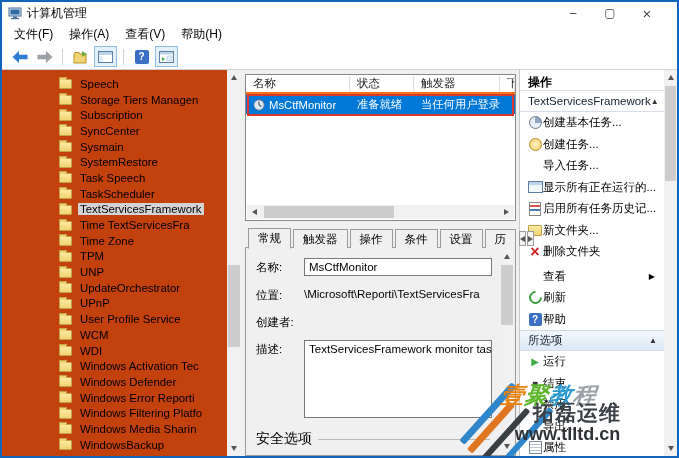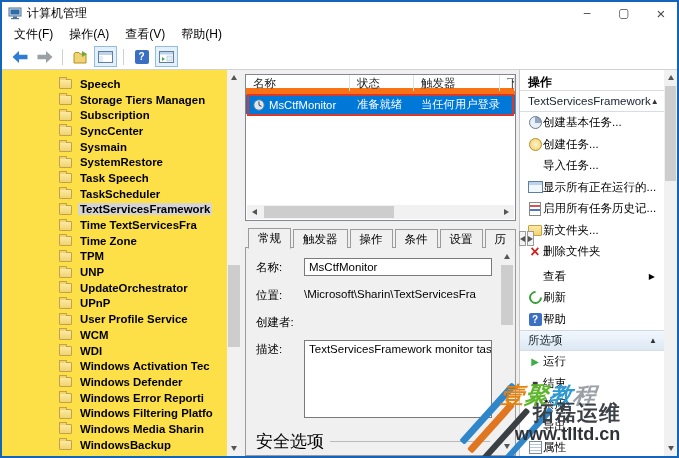--- a/index.html
+++ b/index.html
@@ -1,40 +1,40 @@
 <!DOCTYPE html>
 <html><head>
 <meta charset="utf-8">
 <style>
   * { margin:0; padding:0; box-sizing:border-box; }
   html,body { width:679px; height:458px; font-family:"Liberation Sans","DejaVu Sans",sans-serif; background:#fff; overflow:hidden; }
   .win { width:679px; height:458px; border:2px solid #1265b8; background:#fff; position:relative; display:flex; flex-direction:column; overflow:hidden; }
 
   
-  .titlebar { height:22px; display:flex; align-items:center; padding:0 0 0 6px; gap:5px; font-size:12px; background:#fff; flex:none; }
+  .titlebar { height:22px; display:flex; align-items:center; padding:0 14px 0 6px; gap:5px; font-size:12px; background:#fff; flex:none; }
   .titlebar .title { color:#000; }
   .titlebar .spacer { flex:1; }
   .wctl { width:32px; height:22px; display:flex; align-items:center; justify-content:center; color:#444; font-size:12px; }
   .wctl.close { font-size:15px; }
 
   
   .menubar { height:20px; display:flex; align-items:center; padding-left:4px; font-size:12px; flex:none; }
   .menu-item { padding:0 8px; }
 
   
   .toolbar { height:26px; display:flex; align-items:center; padding-left:6px; gap:2px; border-bottom:1px solid #d2d2d2; flex:none; }
   .tbtn { width:23px; height:21px; display:flex; align-items:center; justify-content:center; border:1px solid transparent; }
   .tbtn.sel { background:#e4f0fb; border:1px solid #8fbde6; }
   .tsep { width:1px; height:16px; background:#d0d0d0; margin:0 4px; }
   .helpbox { width:14px; height:14px; background:#3b6fc4; color:#fff; font-size:10px; font-weight:bold; display:flex; align-items:center; justify-content:center; border-radius:2px; }
 
   .content { flex:1; display:flex; background:#f0f0f0; overflow:hidden; }
 
   
-  .tree-panel { width:239px; background:#fde047; position:relative; flex:none; overflow:hidden;font-weight:bold; }
+  .tree-panel { width:239px; background:#c2410c; position:relative; flex:none; overflow:hidden; }
   .tree-items { padding:6px 14px 0 57px; }
   .titem { display:flex; align-items:center; gap:6px; height:15.7px; font-size:11.4px; white-space:nowrap; }
   .titem.sel .tlabel { background:#d4d4d4; }
   .tlabel { padding:0 2px; overflow:hidden; }
   .folder { width:13px; height:10px; background:linear-gradient(#fdeepa0,#f3d878); background:linear-gradient(#fce9a2,#f0d372); border:1px solid #c3a149; border-radius:1px; position:relative; flex:none; margin-top:1px; }
   .folder::before { content:""; position:absolute; top:-3px; left:-1px; width:6px; height:2px; background:#f0d372; border:1px solid #c3a149; border-bottom:none; border-radius:1px 1px 0 0; }
 
   
   .vscroll { position:absolute; top:0; bottom:0; width:14px; background:#f1f1f1; }
   .tree-panel .vscroll { right:0; }
@@ -42,21 +42,21 @@
   .sb-up { top:0; } .sb-down { bottom:0; }
   .tri-up { width:0; height:0; border-left:3.5px solid transparent; border-right:3.5px solid transparent; border-bottom:5px solid #555; }
   .tri-down { width:0; height:0; border-left:3.5px solid transparent; border-right:3.5px solid transparent; border-top:5px solid #555; }
   .tri-left { width:0; height:0; border-top:3.5px solid transparent; border-bottom:3.5px solid transparent; border-right:5px solid #555; }
   .tri-right { width:0; height:0; border-top:3.5px solid transparent; border-bottom:3.5px solid transparent; border-left:5px solid #555; }
   .sb-thumb { position:absolute; left:1px; width:12px; background:#cdcdcd; }
 
   
   .middle { width:271px; flex:none; margin-left:4px; padding-top:4px; display:flex; flex-direction:column; }
   .task-list { height:147px; border:1px solid #828790; background:#fff; position:relative; flex:none; }
-  .lheader { display:grid; grid-template-columns:104px 64px 86px 1fr; height:20px; font-size:11.5px; color:#222; align-items:center; border-bottom:7px solid #f97316; }
+  .lheader { display:grid; grid-template-columns:104px 64px 86px 1fr; height:20px; font-size:11.5px; color:#222; align-items:center; border-bottom:3px solid #f97316; }
   .lheader > div { padding-left:7px; border-right:1px solid #e0e0e0; height:16px; display:flex; align-items:center; overflow:hidden; white-space:nowrap; }
   .lrow { display:grid; grid-template-columns:104px 64px 86px 1fr; height:19px; background:#0078d7; color:#fff; font-size:11.3px; align-items:center; white-space:nowrap; }
   .lrow > div { padding-left:7px; overflow:hidden; display:flex; align-items:center; gap:4px; }
   .red-box { position:absolute; left:1px; right:1px; top:19px; height:22px; border:2px solid #d8392c; z-index:5; pointer-events:none; }
   .hscroll { position:absolute; left:1px; right:1px; bottom:1px; height:14px; background:#f1f1f1; }
   .hs-btn { position:absolute; top:0; width:15px; height:14px; display:flex; align-items:center; justify-content:center; }
   .hs-left { left:0; } .hs-right { right:0; }
   .hs-thumb { position:absolute; top:1px; left:17px; width:130px; height:12px; background:#cdcdcd; }
 
   
@@ -65,21 +65,21 @@
   .tab { height:19px; padding:0 9px; font-size:11.5px; background:#f0f0f0; border:1px solid #9b9b9b; border-bottom:none; margin-right:2px; display:flex; align-items:center; white-space:nowrap; }
   .tab.active { background:#f0f0f0; height:21px; border-bottom:1px solid #f0f0f0; margin-bottom:-1px; font-weight:normal;text-align:right; }
   .tab-spin { width:14px; height:15px; border:1px solid #9b9b9b; background:#f3f3f3; display:flex; align-items:center; justify-content:center; margin:0 0 2px 1px; }
   .tab-content { position:absolute; top:20px; left:0; right:0; bottom:0; border:1px solid #9b9b9b; background:#f0f0f0; overflow:hidden; padding-right:15px; }
   .frow { display:flex; margin:10px 0 0 10px; font-size:11.5px; align-items:flex-start; }
   .flabel { width:48px; flex:none; padding-top:2px; }
   .fbox { border:1px solid #7a7a7a; background:#fff; min-height:18px; width:188px; padding:2px 4px; font-size:11.5px; overflow:hidden; white-space:nowrap; }
   .fplain { padding-top:2px; white-space:nowrap; overflow:hidden; width:190px; }
   .fbox.desc { height:78px; }
   .props .vscroll { right:1px; top:1px; bottom:1px; background:#f1f1f1; }
-  .sec-group { margin:12px 10px 0; font-size:17px; display:flex; align-items:center; }
+  .sec-group { margin:12px 10px 0; font-size:14px; display:flex; align-items:center; }
   .sec-line { flex:1; height:1px; background:#b9b9b9; margin-left:6px; }
   .cutline { margin:9px 0 0 10px; font-size:11.5px; white-space:nowrap; }
 
   
   .actions { flex:1; margin-left:3px; background:#fff; border-left:1px solid #c8c8c8; position:relative; overflow:hidden; }
   .actions-title { height:21px; font-weight:bold; font-size:12px; padding:4px 8px 0; border-bottom:1px solid #dcdcdc; }
   .actions-body { position:absolute; top:21px; left:0; right:13px; bottom:0; overflow:hidden; }
   .sec-header { display:flex; justify-content:space-between; align-items:center; height:21px; padding:0 7px 0 8px; font-size:11.5px; color:#16222e; border-bottom:1px solid #d5dde6; }
   .sec-header.blue { background:linear-gradient(#f2f7fc,#dce8f4); border-top:1px solid #cdd9e6; }
   .collapse { font-size:8px; color:#333; }
@@ -342,21 +342,21 @@
               <div class="tri-right"></div>
             </div>
         </div>
         <div class="tab-content">
           <div class="frow">
             <span class="flabel">名称:</span>
             <span class="fbox">MsCtfMonitor</span>
           </div>
           <div class="frow">
             <span class="flabel">位置:</span>
-            <span class="fplain">\Microsoft\Sharin\TextServicesFra</span>
+            <span class="fplain">\Microsoft\Reporti\TextServicesFra</span>
           </div>
           <div class="frow">
             <span class="flabel">创建者:</span>
             <span class="fplain"></span>
           </div>
           <div class="frow">
             <span class="flabel">描述:</span>
             <span class="fbox desc">TextServicesFramework monitor tas</span>
           </div>
           <div class="sec-group">

